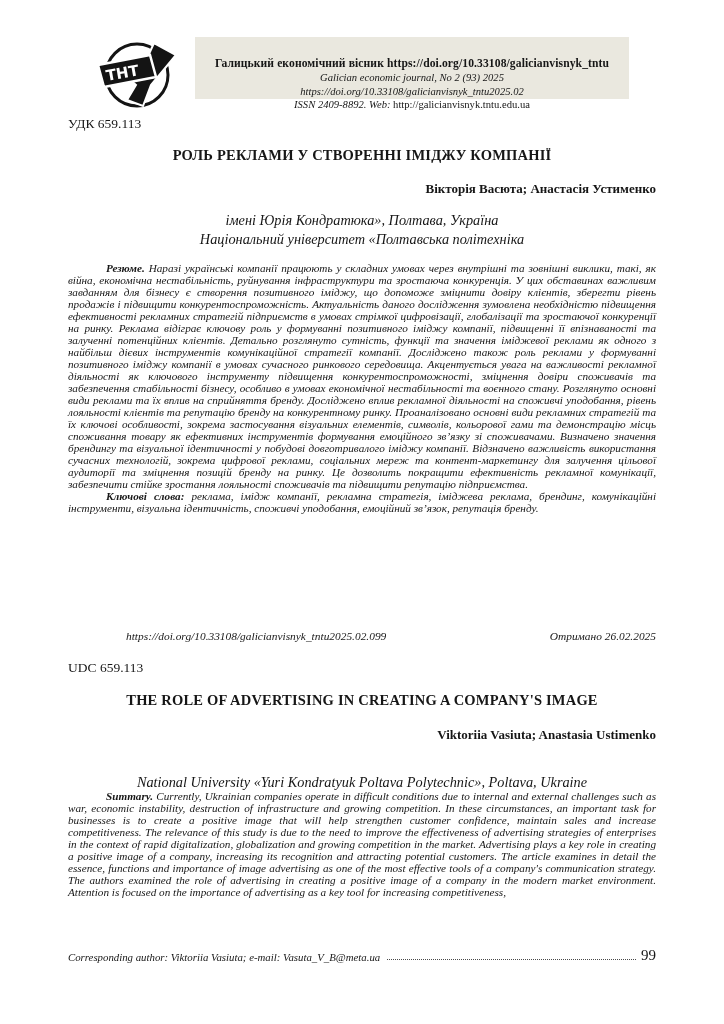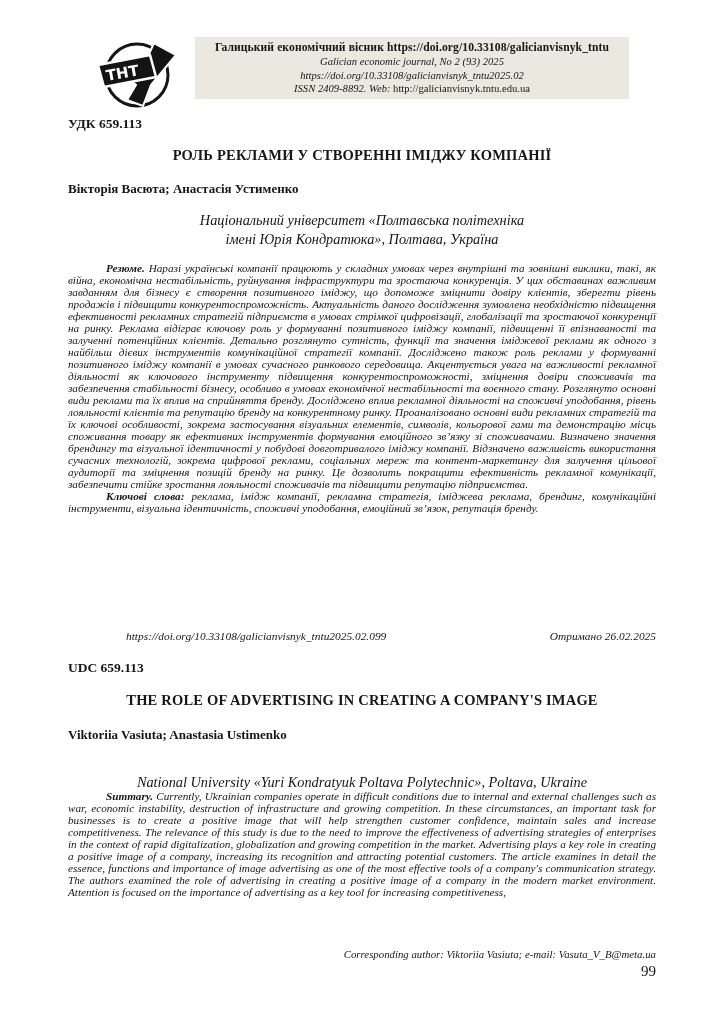--- a/index.html
+++ b/index.html
@@ -7,46 +7,46 @@
     width:724px;height:1024px;background:#ffffff;position:relative;
     font-family:"Liberation Serif","DejaVu Serif",serif;color:#161616;
     overflow:hidden;
   }
   .page{position:absolute;inset:0;}
 
   
   .logo{position:absolute;left:93px;top:37px;width:90px;height:76px;}
   .mast{
     position:absolute;left:195px;top:37px;width:434px;height:62px;
-    background:#eae8df;text-align:center;box-sizing:border-box;padding-top:3px;
+    background:#eae8df;text-align:center;box-sizing:border-box;padding-top:19px;
   }
   .mast .l1{font-weight:bold;font-size:11.6px;line-height:15px;letter-spacing:0.1px;}
   .mast .l2,.mast .l3{font-style:italic;font-size:10.6px;line-height:13.5px;}
   .mast .l4{font-size:10.6px;line-height:14px;}
   .mast .l4 .issn{font-style:italic;}
   .mast .l4 .url{font-weight:normal;font-style:normal;}
 
   
   .abs{position:absolute;left:68px;width:588px;}
-  .udc{font-weight:bold;font-size:13.5px;}
+  .udc{font-weight:normal;font-size:13.5px;}
   .doctitle{text-align:center;font-weight:bold;font-size:14.5px;letter-spacing:0.2px;}
-  .authors{text-align:left;font-weight:bold;font-size:13px;}
+  .authors{text-align:right;font-weight:bold;font-size:13px;}
   .affil{text-align:center;font-style:italic;font-size:14.3px;line-height:19px;}
 
   .bodytext{
     font-style:italic;font-size:11.2px;line-height:12px;text-align:justify;
   }
   .bodytext p{margin:0;text-indent:38px;}
   .lbl{font-weight:bold;}
 
   .doirow{display:flex;justify-content:space-between;font-style:italic;font-size:11.4px;}
   .doirow .doi{margin-left:58px;}
 
   .footer{
-    display:flex;align-items:flex-end;font-size:10.8px;flex-direction:column;
+    display:flex;align-items:flex-end;font-size:10.8px;
   }
   .footer .ftext{font-style:italic;white-space:nowrap;}
   .footer .leader{
     flex:1;border-bottom:1.6px dotted #4a4a4a;margin:0 5px 3px 7px;height:1px;
   }
   .footer .pageno{font-size:15px;line-height:15px;}
 </style>
 </head>
 <body>
 
@@ -67,22 +67,22 @@
     <div class="l3">https://doi.org/10.33108/galicianvisnyk_tntu2025.02</div>
     <div class="l4">
       <span class="issn">ISSN 2409-8892. Web: </span><span class="url">http://galicianvisnyk.tntu.edu.ua</span>
     </div>
   </div>
 
   <div class="abs udc" style="top:116px">УДК 659.113</div>
   <div class="abs doctitle" style="top:147px">РОЛЬ РЕКЛАМИ У СТВОРЕННІ ІМІДЖУ КОМПАНІЇ</div>
   <div class="abs authors" style="top:181px">Вікторія Васюта; Анастасія Устименко</div>
   <div class="abs affil" style="top:211px">
+    <div>імені Юрія Кондратюка», Полтава, Україна</div>
     <div>Національний університет «Полтавська політехніка</div>
-    <div>імені Юрія Кондратюка», Полтава, Україна</div>
   </div>
 
   <div class="abs bodytext" style="top:262px">
     <p><span class="lbl">Резюме.</span><span> Наразі українські компанії працюють у складних умовах через внутрішні та зовнішні виклики, такі, як війна, економічна нестабільність, руйнування інфраструктури та зростаюча конкуренція. У цих обставинах важливим завданням для бізнесу є створення позитивного іміджу, що допоможе зміцнити довіру клієнтів, зберегти рівень продажів і підвищити конкурентоспроможність. Актуальність даного дослідження зумовлена необхідністю підвищення ефективності рекламних стратегій підприємств в умовах стрімкої цифровізації, глобалізації та зростаючої конкуренції на ринку. Реклама відіграє ключову роль у формуванні позитивного іміджу компанії, підвищенні її впізнаваності та залученні потенційних клієнтів. Детально розглянуто сутність, функції та значення іміджевої реклами як одного з найбільш дієвих інструментів комунікаційної стратегії компанії. Досліджено також роль реклами у формуванні позитивного іміджу компанії в умовах сучасного ринкового середовища. Акцентується увага на важливості рекламної діяльності як ключового інструменту підвищення конкурентоспроможності, зміцнення довіри споживачів та забезпечення стабільності бізнесу, особливо в умовах економічної нестабільності та воєнного стану. Розглянуто основні види реклами та їх вплив на сприйняття бренду. Досліджено вплив рекламної діяльності на споживчі уподобання, рівень лояльності клієнтів та репутацію бренду на конкурентному ринку. Проаналізовано основні види рекламних стратегій та їх ключові особливості, зокрема застосування візуальних елементів, символів, кольорової гами та демонстрацію місць споживання товару як ефективних інструментів формування емоційного зв’язку зі споживачами. Визначено значення брендингу та візуальної ідентичності у побудові довготривалого іміджу компанії. Відзначено важливість використання сучасних технологій, зокрема цифрової реклами, соціальних мереж та контент-маркетингу для залучення цільової аудиторії та зміцнення позицій бренду на ринку. Це дозволить покращити ефективність рекламної комунікації, забезпечити стійке зростання лояльності споживачів та підвищити репутацію підприємства.</span></p>
     <p><span class="lbl">Ключові слова:</span><span> реклама, імідж компанії, рекламна стратегія, іміджева реклама, брендинг, комунікаційні інструменти, візуальна ідентичність, споживчі уподобання, емоційний зв’язок, репутація бренду.</span></p>
   </div>
 
   <div class="abs doirow" style="top:630px">
     <span class="doi">https://doi.org/10.33108/galicianvisnyk_tntu2025.02.099</span>
     <span>Отримано 26.02.2025</span>

